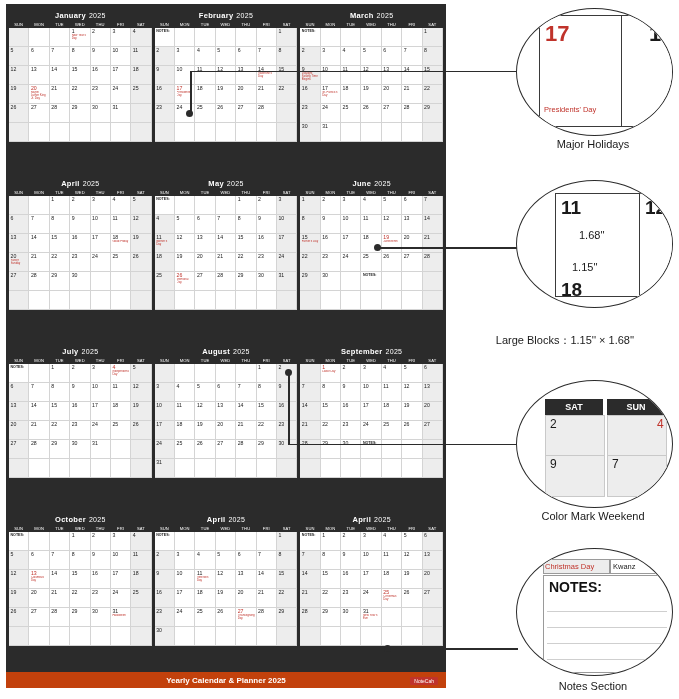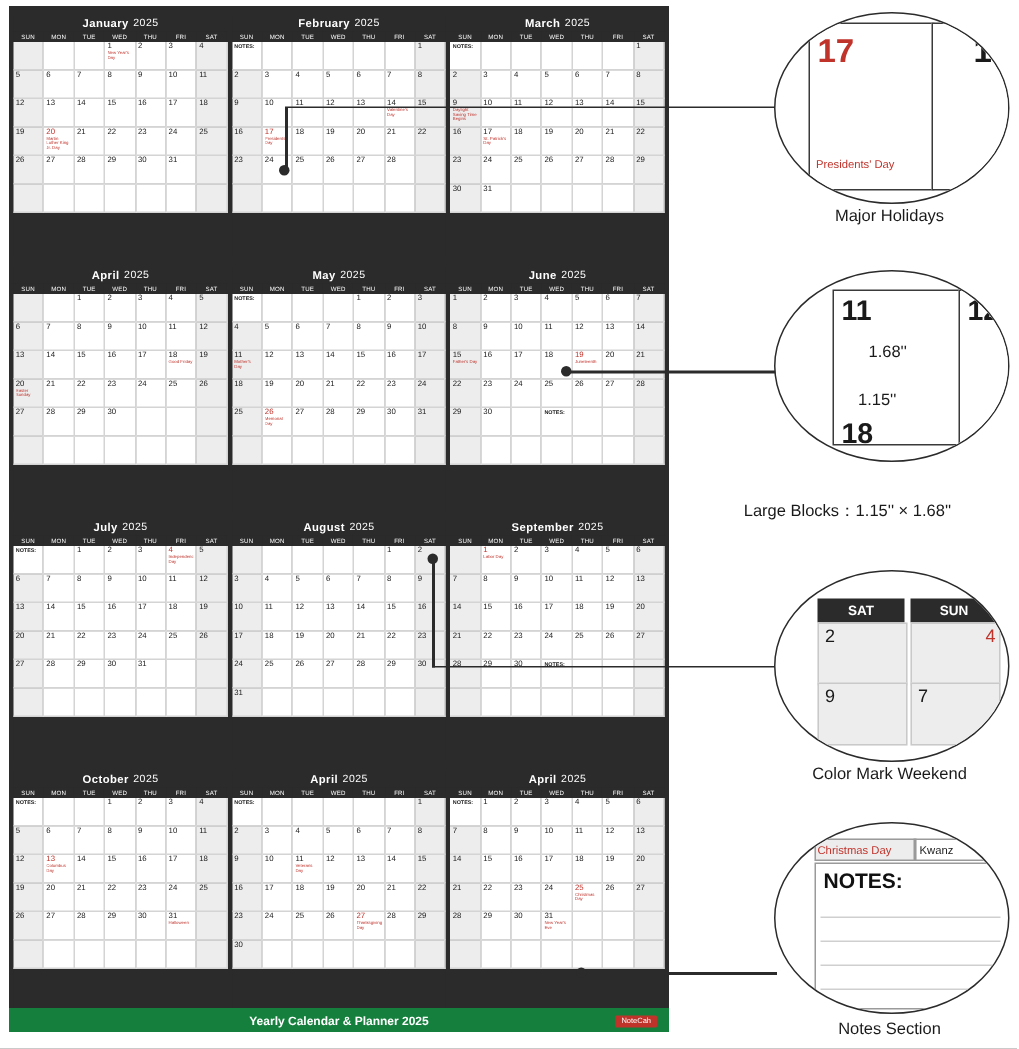--- a/index.html
+++ b/index.html
@@ -19,21 +19,21 @@
   .grid{display:flex;flex-wrap:wrap;background:#2b2b2b;}
   .cell{width:14.2857%;box-sizing:border-box;background:#ffffff;border-right:1px solid #d4d4d4;
         border-bottom:1px solid #d4d4d4;height:19px;position:relative;}
   .cell.wknd{background:#ededed;}
   .cell.notes{background:#ffffff;}
   .cell .num{position:absolute;left:1.5px;top:0.5px;font-size:5.2px;color:#1a1a1a;line-height:1;}
   .cell .num.red{color:#c0332b;}
   .cell .ev{position:absolute;left:1.5px;top:6px;right:1px;font-size:2.9px;color:#c0332b;
             line-height:1.05;overflow:hidden;}
   .cell .notestxt{position:absolute;left:1.5px;top:1px;font-size:3.6px;color:#222;font-weight:bold;}
-  .footer{position:absolute;left:0;bottom:0;width:440px;height:16px;background:#15803d;color:#fff;
+  .footer{position:absolute;left:0;bottom:0;width:440px;height:16px;background:#c2410c;color:#fff;
           display:flex;align-items:center;justify-content:center;font-size:8px;font-weight:bold;}
   .brand{position:absolute;right:8px;bottom:3px;background:#c0332b;color:#fff;font-size:5px;
          padding:1px 4px;border-radius:1px;}
 
   
   .callout{position:absolute;}
   .circle{position:absolute;border:1.6px solid #2b2b2b;border-radius:50%;overflow:hidden;background:#fff;}
   .cap{position:absolute;width:230px;text-align:center;font-size:11px;color:#1a1a1a;}
   .leader{position:absolute;background:#2b2b2b;}
   .dot{position:absolute;width:7px;height:7px;border-radius:50%;background:#2b2b2b;}

